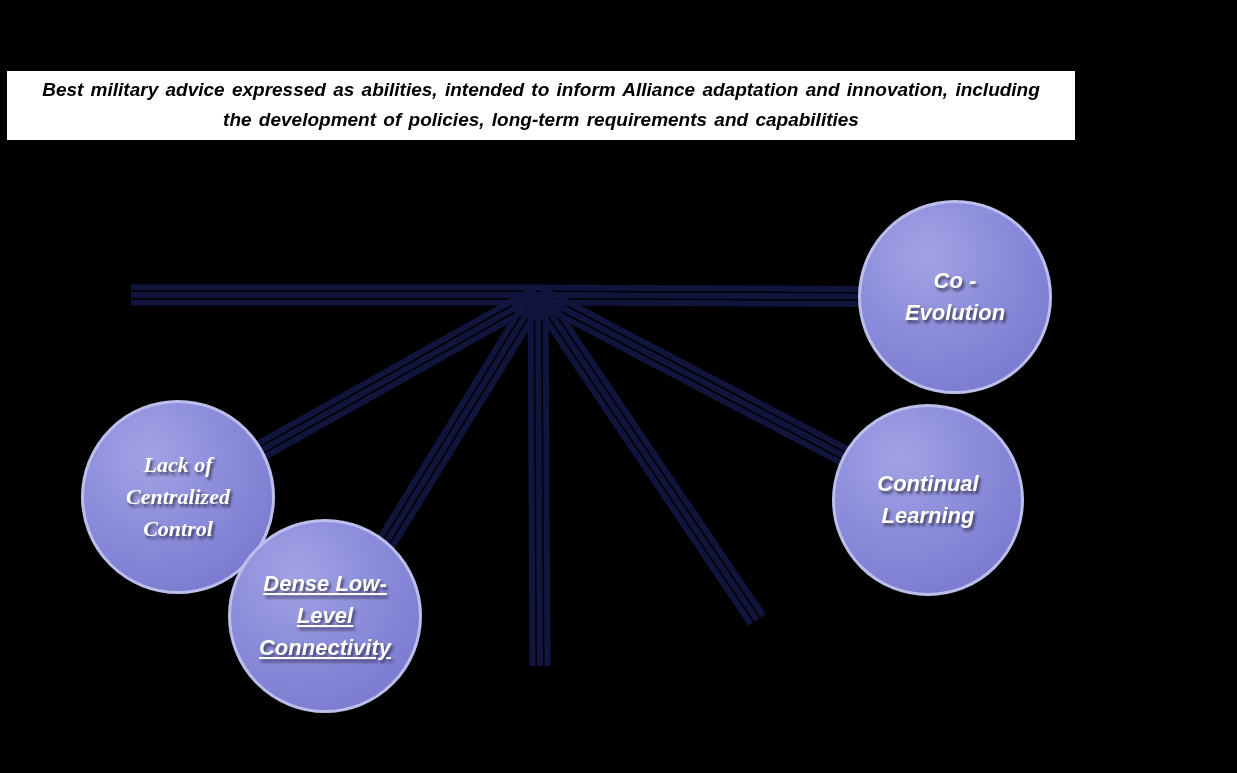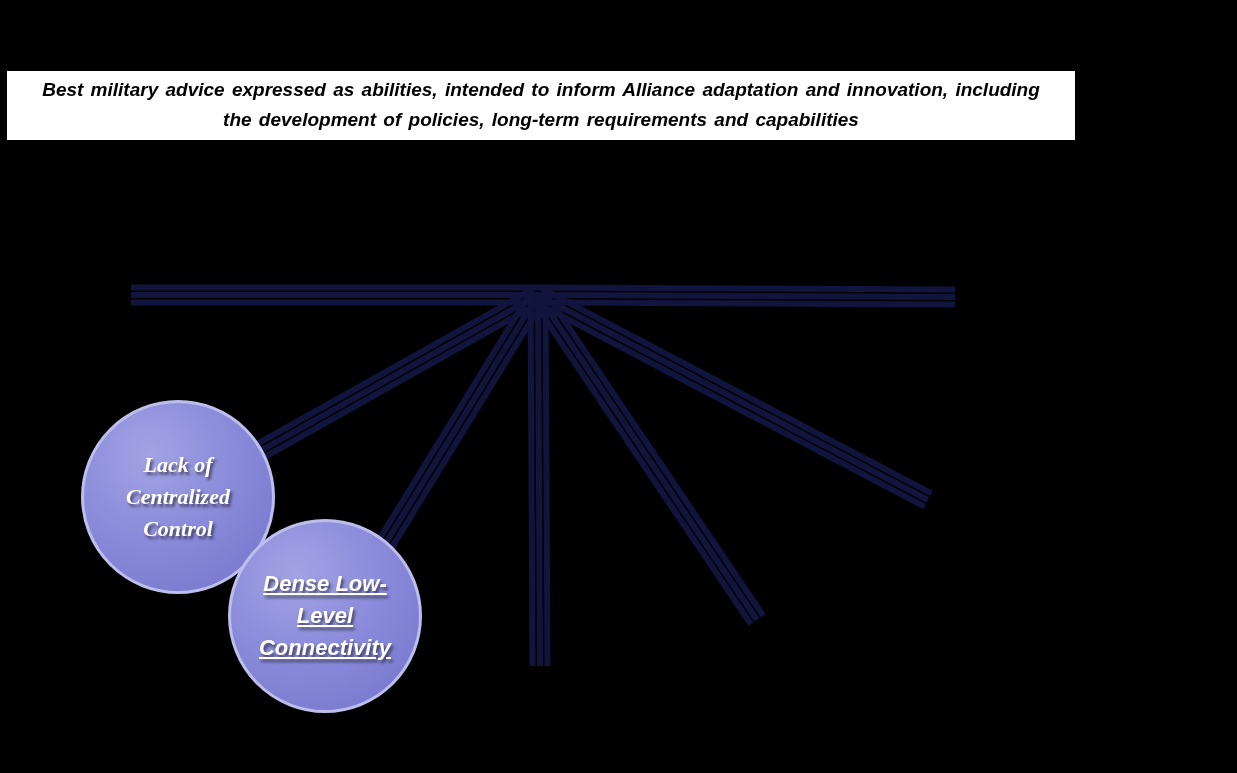--- a/index.html
+++ b/index.html
@@ -130,16 +130,24 @@
   </div>
 
   <div class="node sat sat-dense-low-level-connectivity">
     <span class="node-label">Dense Low-
 Level
 Connectivity</span>
   </div>
 
 
 
+  <div class="node sat sat-continual-learning">
+    <span class="node-label">Continual
+Learning</span>
+  </div>
 
+  <div class="node sat sat-co-evolution">
+    <span class="node-label">Co -
+Evolution</span>
+  </div>
 
 
 </div>
 
 </body></html>

